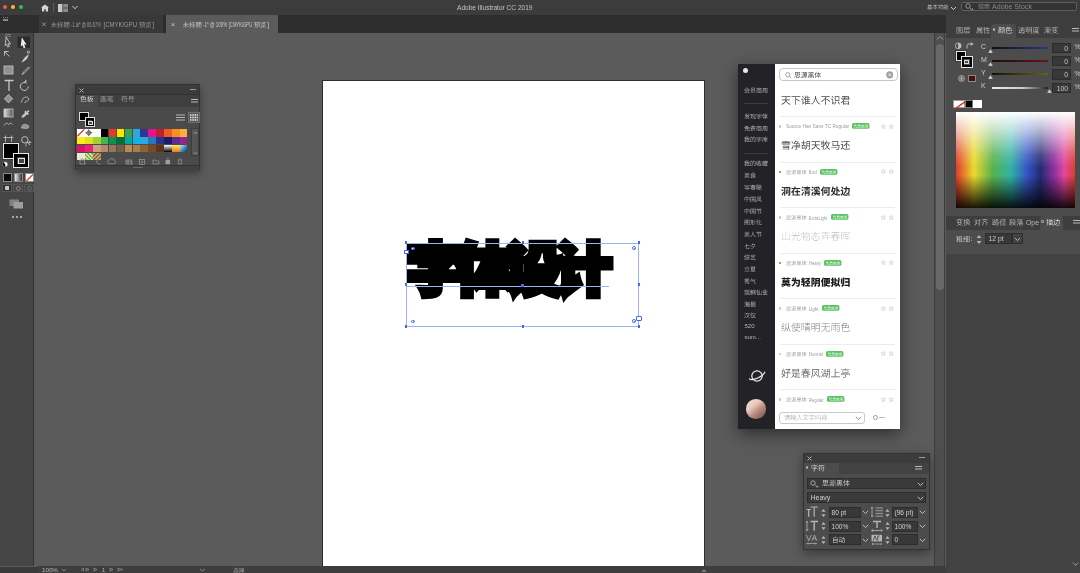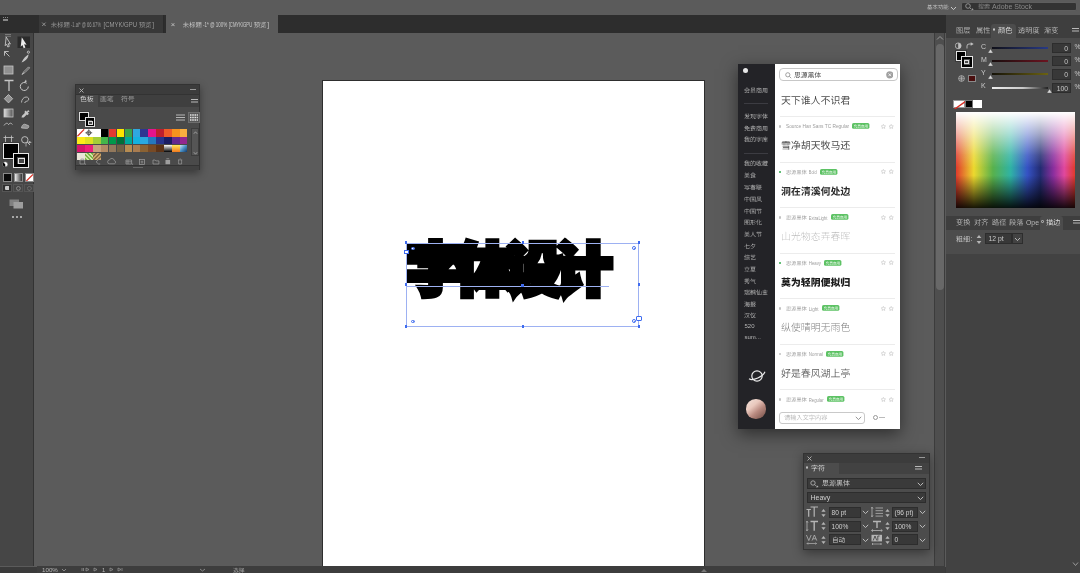--- a/index.html
+++ b/index.html
@@ -1,19 +1,39 @@
 <!DOCTYPE html>
 <html><head><meta charset="utf-8"><style>
 html,body{margin:0;padding:0}
 #app{position:relative;width:1080px;height:573px;overflow:hidden;
 font-family:"Liberation Sans",sans-serif;background:#5b5b5b}
 .abs{position:absolute}
 </style></head><body>
 <div id="app">
     <div class="abs" style="left:323px;top:81px;width:381px;height:487px;background:#fff;outline:1px solid #2e2e2e"></div>
+    <div class="abs" style="left:0;top:0;width:1080px;height:15px;background:#3c3c3c">
+      <div class="abs" style="left:3.2px;top:4.7px;width:4.2px;height:4.2px;border-radius:50%;background:#f4574e"></div>
+      <div class="abs" style="left:11px;top:4.7px;width:4.2px;height:4.2px;border-radius:50%;background:#fbbb2c"></div>
+      <div class="abs" style="left:18.8px;top:4.7px;width:4.2px;height:4.2px;border-radius:50%;background:#2ac833"></div>
+      <svg class="abs" style="left:40.5px;top:3.5px" width="8" height="8" viewBox="0 0 10 9">
+        <path d="M5 0L0 4h1.2v5h2.8V6h2v3h2.8V4H10z" fill="#d5d5d5"></path>
+      </svg>
+      <div class="abs" style="left:53px;top:3px;width:1px;height:9px;background:#5a5a5a"></div>
+      <svg class="abs" style="left:58px;top:3.5px" width="10" height="8" viewBox="0 0 10 8">
+        <rect width="4.4" height="8" fill="#c9c9c9"></rect>
+        <rect x="5.2" width="4.8" height="3.6" fill="#8a8a8a"></rect>
+        <rect x="5.2" y="4.4" width="4.8" height="3.6" fill="#8a8a8a"></rect>
+      </svg>
+      <svg class="abs" style="left:71.5px;top:5px" width="6" height="5" viewBox="0 0 6 5">
+        <path d="M0.5 1L3 3.8L5.5 1" stroke="#c9c9c9" fill="none"></path>
+      </svg>
+      <svg class="abs" style="left:457px;top:0" width="90" height="13">
+        <text x="0" y="9.5" font-size="7.3" fill="#c2c2c2" textLength="75.5" lengthAdjust="spacingAndGlyphs">Adobe Illustrator CC 2019</text>
+      </svg>
+    </div>
     <svg class="abs" style="left:927.0px;top:3.1px;overflow:visible" width="23" height="8">
       <path transform="translate(0,5.9)" d="M3.7 -4.5V-4H1.7V-4.5H1.3V-4H0.5V-3.7H1.3V-1.9H0.2V-1.6H1.4C1.1 -1.2 0.6 -0.9 0.2 -0.7C0.3 -0.6 0.4 -0.5 0.5 -0.4C1 -0.6 1.5 -1.1 1.9 -1.6H3.6C3.9 -1.1 4.4 -0.7 5 -0.4C5 -0.5 5.1 -0.7 5.2 -0.8C4.8 -0.9 4.3 -1.2 4 -1.6H5.2V-1.9H4.1V-3.7H4.9V-4H4.1V-4.5ZM1.7 -3.7H3.7V-3.3H1.7ZM2.5 -1.4V-1H1.4V-0.6H2.5V-0.1H0.7V0.3H4.8V-0.1H2.9V-0.6H4V-1H2.9V-1.4ZM1.7 -3H3.7V-2.6H1.7ZM1.7 -2.3H3.7V-1.9H1.7Z M7.9 -4.5V-3.4H5.8V-3H7.6C7.2 -2.1 6.4 -1.2 5.6 -0.8C5.7 -0.7 5.8 -0.5 5.9 -0.4C6.6 -0.9 7.4 -1.7 7.9 -2.6V-1H6.8V-0.6H7.9V0.4H8.3V-0.6H9.3V-1H8.3V-2.6C8.8 -1.7 9.5 -0.9 10.3 -0.4C10.4 -0.5 10.6 -0.7 10.6 -0.8C9.8 -1.2 9 -2.1 8.6 -3H10.5V-3.4H8.3V-4.5Z M11 -1 11.1 -0.6C11.7 -0.7 12.5 -0.9 13.2 -1.2L13.1 -1.5L12.3 -1.3V-3.5H13.1V-3.9H11.1V-3.5H11.9V-1.2C11.5 -1.1 11.2 -1 11 -1ZM14 -4.4C14 -4.1 14 -3.7 14 -3.3H13.1V-2.9H14C13.9 -1.6 13.6 -0.5 12.5 0.1C12.6 0.2 12.7 0.3 12.7 0.4C14 -0.3 14.3 -1.5 14.4 -2.9H15.5C15.4 -1 15.3 -0.3 15.1 -0.1C15.1 -0 15 0 14.9 0C14.8 0 14.5 -0 14.2 -0C14.2 0.1 14.3 0.2 14.3 0.4C14.6 0.4 14.9 0.4 15.1 0.4C15.3 0.4 15.4 0.3 15.5 0.2C15.7 -0.1 15.8 -0.9 15.9 -3.1C15.9 -3.2 15.9 -3.3 15.9 -3.3H14.4C14.4 -3.7 14.4 -4.1 14.4 -4.4Z M18 -4C18.1 -3.9 18.3 -3.7 18.4 -3.5L17.3 -3.4C17.4 -3.7 17.6 -4.1 17.7 -4.4L17.3 -4.5C17.2 -4.2 17 -3.7 16.8 -3.4L16.4 -3.4L16.4 -3C17 -3 17.8 -3.1 18.5 -3.1C18.6 -3 18.7 -2.9 18.7 -2.8L19 -2.9C18.9 -3.3 18.6 -3.8 18.3 -4.2ZM18.3 -2.3V-1.8H17.1V-2.3ZM16.7 -2.6V0.4H17.1V-0.7H18.3V-0C18.3 0 18.3 0 18.2 0C18.1 0.1 17.9 0.1 17.6 0C17.7 0.2 17.7 0.3 17.8 0.4C18.1 0.4 18.3 0.4 18.5 0.4C18.6 0.3 18.7 0.2 18.7 -0V-2.6ZM17.1 -1.5H18.3V-1H17.1ZM20.8 -4.1C20.5 -4 20 -3.8 19.6 -3.6V-4.5H19.2V-2.7C19.2 -2.3 19.3 -2.2 19.8 -2.2C19.9 -2.2 20.6 -2.2 20.8 -2.2C21.2 -2.2 21.3 -2.3 21.4 -3C21.2 -3 21.1 -3.1 21 -3.2C21 -2.6 20.9 -2.5 20.7 -2.5C20.6 -2.5 20 -2.5 19.9 -2.5C19.6 -2.5 19.6 -2.6 19.6 -2.7V-3.3C20.1 -3.4 20.7 -3.6 21.1 -3.8ZM20.9 -1.7C20.6 -1.5 20.1 -1.3 19.6 -1.2V-2H19.2V-0.2C19.2 0.3 19.3 0.4 19.8 0.4C20 0.4 20.7 0.4 20.8 0.4C21.3 0.4 21.4 0.2 21.4 -0.5C21.3 -0.6 21.2 -0.6 21.1 -0.7C21 -0.1 21 0 20.8 0C20.6 0 20 0 19.9 0C19.6 0 19.6 -0 19.6 -0.2V-0.8C20.1 -1 20.7 -1.2 21.2 -1.4Z" fill="#c9c9c9"></path>
     </svg>
     <svg class="abs" style="left:950px;top:5.5px" width="7" height="5" viewBox="0 0 7 5">
       <path d="M1 1L3.5 3.6L6 1" stroke="#c9c9c9" fill="none"></path>
     </svg>
     <div class="abs" style="left:961px;top:2px;width:116px;height:8.5px;background:#333;border:1px solid #5e5e5e;border-radius:2px;box-sizing:border-box"></div>
     <svg class="abs" style="left:965px;top:3px" width="10" height="8" viewBox="0 0 10 8">
       <circle cx="3" cy="3" r="2.3" stroke="#999" fill="none" stroke-width="0.9"></circle>
       <path d="M4.7 4.7L6 6" stroke="#999" stroke-width="0.9"></path>

